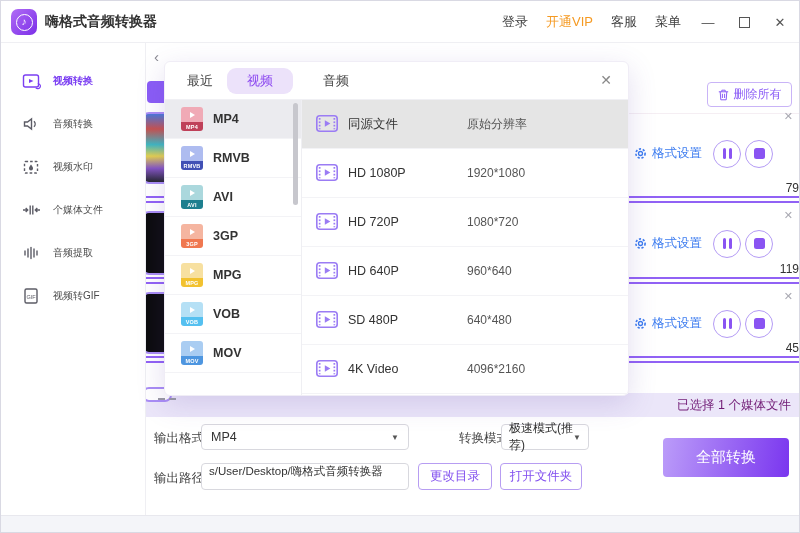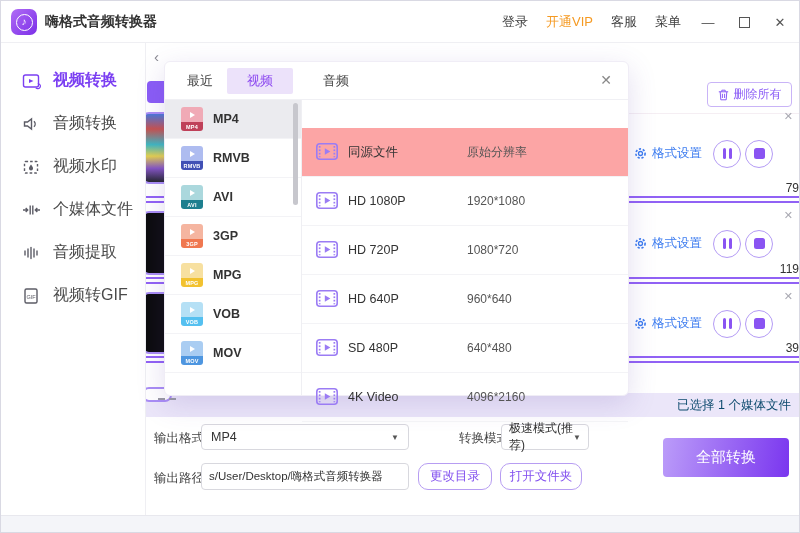--- a/index.html
+++ b/index.html
@@ -17,21 +17,21 @@
   .tb-right { position:absolute; right:10px; top:0; height:42px; display:flex; align-items:center; gap:18px; }
   .tb-link { font-size:13px; color:#404040; cursor:pointer; }
   .tb-link.vip { color:#f59a23; }
   .win-btn { font-size:13px; color:#555; width:18px; text-align:center; cursor:pointer; display:inline-flex; align-items:center; justify-content:center; }
   .max-box { display:inline-block; width:11px; height:11px; border:1.3px solid #555; }
 
   
   .sidebar { position:absolute; left:0; top:42px; width:145px; height:474px; background:#fff; border-right:1px solid #efeff3; padding-top:16px; z-index:5; }
   .side-item { height:43px; display:flex; align-items:center; padding-left:20px; gap:12px; color:#4a4a4a; cursor:pointer; }
   .side-item .s-icon { width:20px; height:20px; color:#5c5c66; display:flex; align-items:center; justify-content:center; }
-  .side-item .s-label { font-size:16px; }
+  .side-item .s-label { font-size:10px; }
   .side-item.active { color:#7b3ff2; }
   .side-item.active .s-icon { color:#7b3ff2; }
   .side-item.active .s-label { font-weight:bold; }
 
   
   .main { position:absolute; left:145px; top:42px; width:655px; height:474px; background:#fff; }
   .back-chevron { position:absolute; left:8px; top:5px; font-size:15px; color:#8a8a92; }
   .partial-btn { position:absolute; left:1px; top:38px; width:17px; height:22px; background:#8a5cf6; border-radius:4px 0 0 4px; }
   .delete-all { position:absolute; left:561px; top:39px; width:85px; height:25px; background:#fff;
                 border:1px solid #c9b4f7; border-radius:4px; color:#8b5cf6; font-size:12px;
@@ -48,62 +48,62 @@
                 background:#fff; display:flex; align-items:center; justify-content:center; gap:3px; cursor:pointer; }
   .circle-btn.pause-btn { left:567px; }
   .circle-btn.stop-btn { left:599px; }
   .pb { width:3px; height:11px; background:#8a54f2; border-radius:1.5px; }
   .sq { width:11px; height:11px; background:#8a54f2; border-radius:2.5px; }
   .row-pct { position:absolute; right:2px; bottom:8px; font-size:12px; color:#333; }
   .dline { position:absolute; left:0; bottom:0; width:100%; height:7px; border-top:2px solid #9162f5; border-bottom:2px solid #9162f5; }
 
   .selected-band { position:absolute; left:0; top:350px; width:655px; height:24px; background:#ebe6f9;
                    display:flex; align-items:center; justify-content:flex-end; padding-right:10px; }
-  .selected-band span { font-size:12.5px; color:#0c4a6e; }
+  .selected-band span { font-size:12.5px; color:#701a75; }
   .thumb4-frag { position:absolute; left:-4px; top:344px; width:30px; height:15px; border:2px solid #a98df5; border-radius:7px; background:#fff; }
   .frag-dash { position:absolute; top:355px; width:7px; height:2px; background:#9a9aa4; }
 
   
   .f-label { position:absolute; font-size:12.5px; color:#444; }
   .f-box { position:absolute; height:26px; background:#fff; border:1px solid #d8d8de; border-radius:4px;
            display:flex; align-items:center; padding:0 9px; font-size:12.5px; color:#333; cursor:pointer; }
   .f-box .caret { margin-left:auto; font-size:8px; color:#555; }
   .f-input { position:absolute; height:27px; background:#fff; border:1px solid #d8d8de; border-radius:4px;
-             display:flex; align-items:center; padding:0 7px; font-size:11.5px; color:#333; overflow:hidden; white-space:nowrap; }
-  .f-btn { position:absolute; height:27px; background:#fff; border:1px solid #b79df2; border-radius:10px;
+             display:flex; padding:0 7px; font-size:11.5px; color:#333; overflow:hidden; white-space:nowrap; }
+  .f-btn { position:absolute; height:27px; background:#fff; border:1px solid #b79df2; border-radius:4px;
            color:#8250ef; font-size:12.5px; display:flex; align-items:center; justify-content:center; cursor:pointer; }
   .convert-all { position:absolute; left:517px; top:395px; width:126px; height:39px; border:none; border-radius:4px;
                  background:linear-gradient(100deg,#bb9cf9 0%,#7a36ef 100%); color:#fff; font-size:15px; cursor:pointer; }
 
   .bottom-strip { position:absolute; left:0; bottom:0; width:100%; height:17px; background:#f4f5f9; border-top:1px solid #e8e8ee; z-index:15; }
 
   
   .popup { position:absolute; left:163px; top:60px; width:465px; height:335px; background:#fff; border:1px solid #f0edf6;
            border-radius:6px; box-shadow:0 8px 28px rgba(100,70,170,.18); z-index:10;text-align:center; }
   .pp-header { position:relative; height:38px; border-bottom:1px solid #f0f0f4; }
   .pp-tab { position:absolute; top:0; height:38px; display:flex; align-items:center; font-size:13px; color:#444; cursor:pointer; }
   .pp-tab.t0 { left:22px; }
   .pp-tab.t2 { left:158px; }
-  .pp-tab.pill { left:62px; top:6px; height:26px; width:66px; justify-content:center; background:#ece2fa; border-radius:2px; color:#8b46f0; }
+  .pp-tab.pill { left:62px; top:6px; height:26px; width:66px; justify-content:center; background:#ece2fa; border-radius:9px; color:#8b46f0; }
   .pp-close { position:absolute; right:16px; top:10px; font-size:14px; color:#888; cursor:pointer; }
   .pp-body { position:relative; display:flex; height:295px; }
   .pp-left { position:relative; width:137px; border-right:1px solid #efeff3; }
   .fmt-row { position:relative; height:39px; display:flex; align-items:center; padding-left:16px; gap:10px;
              border-bottom:1px solid #f3f3f6; cursor:pointer; }
   .fmt-row.sel { background:#ebebef; }
   .fmt-icon { width:22px; height:24px; border-radius:3px; overflow:hidden; position:relative; flex:0 0 auto; }
   .fmt-top { position:absolute; left:0; top:0; width:100%; height:15px; display:flex; align-items:center; justify-content:center; }
   .fmt-play { width:0; height:0; border-left:5px solid #fff; border-top:3.5px solid transparent; border-bottom:3.5px solid transparent; }
   .fmt-band { position:absolute; left:0; bottom:0; width:100%; height:9px; color:#fff; font-size:5.5px; font-weight:bold;
               display:flex; align-items:center; justify-content:center; letter-spacing:.2px; }
   .fmt-label { font-size:12.5px; font-weight:600; color:#333; }
   .pp-scrollbar { position:absolute; right:3px; top:3px; width:5px; height:102px; background:#c7c7cd; border-radius:3px; }
   .pp-right { position:relative; flex:1; }
   .res-row { position:relative; height:49px; display:flex; align-items:center; border-bottom:1px solid #f3f3f6; cursor:pointer; }
-  .res-row.sel { background:#fca5a5;margin-top:28px; }
+  .res-row.sel { background:#e5e5e5; }
   .res-icon { position:absolute; left:14px; top:calc(50% - 9px); }
   .res-name { position:absolute; left:46px; font-size:12.5px; color:#333; }
   .res-val { position:absolute; left:165px; font-size:12px; color:#555; }
 </style>
 </head>
 <body>
 
 <div class="window">
 
   <div class="titlebar">
@@ -250,21 +250,21 @@
         </svg>
         <span>格式设置</span>
       </div>
       <div class="circle-btn pause-btn">
           <span class="pb"></span>
           <span class="pb"></span>
         </div>
       <div class="circle-btn stop-btn">
           <span class="sq"></span>
         </div>
-      <span class="row-pct">39</span>
+      <span class="row-pct">45</span>
       <div class="dline"></div>
     </div>
 
     <div class="selected-band">
       <span>已选择 1 个媒体文件</span>
     </div>
     <div class="thumb4-frag"></div>
     <div class="frag-dash" style="left:12px;"></div>
     <div class="frag-dash" style="left:23px;"></div>
 

